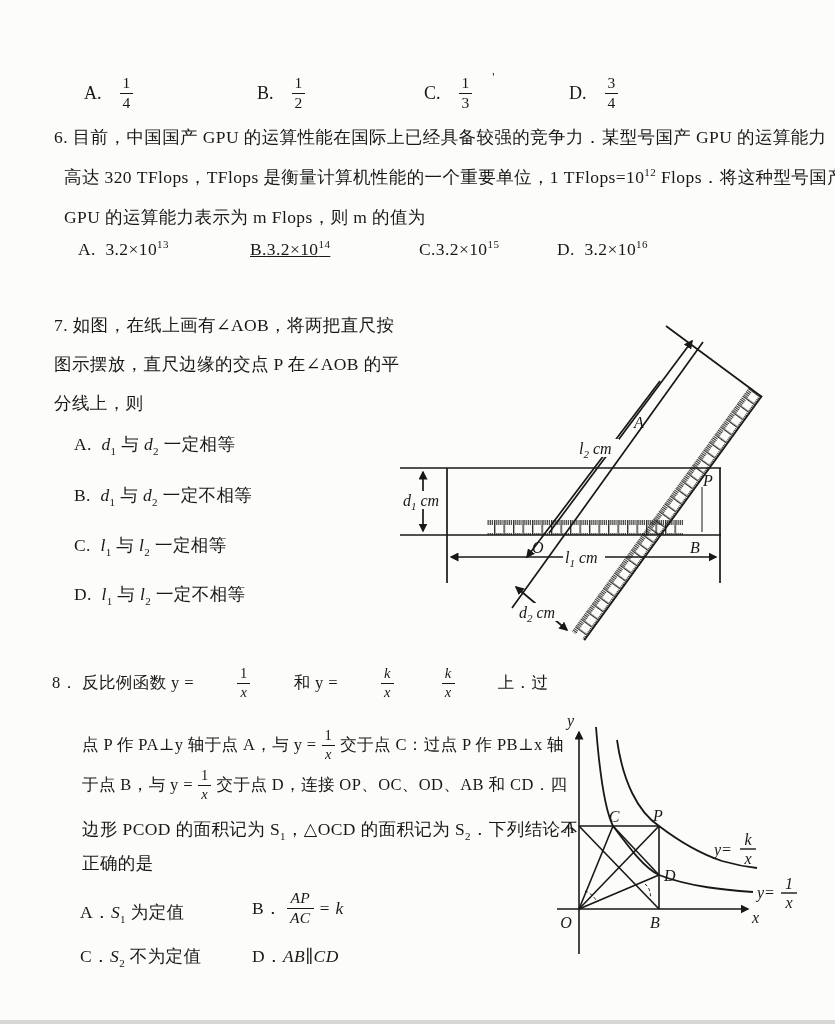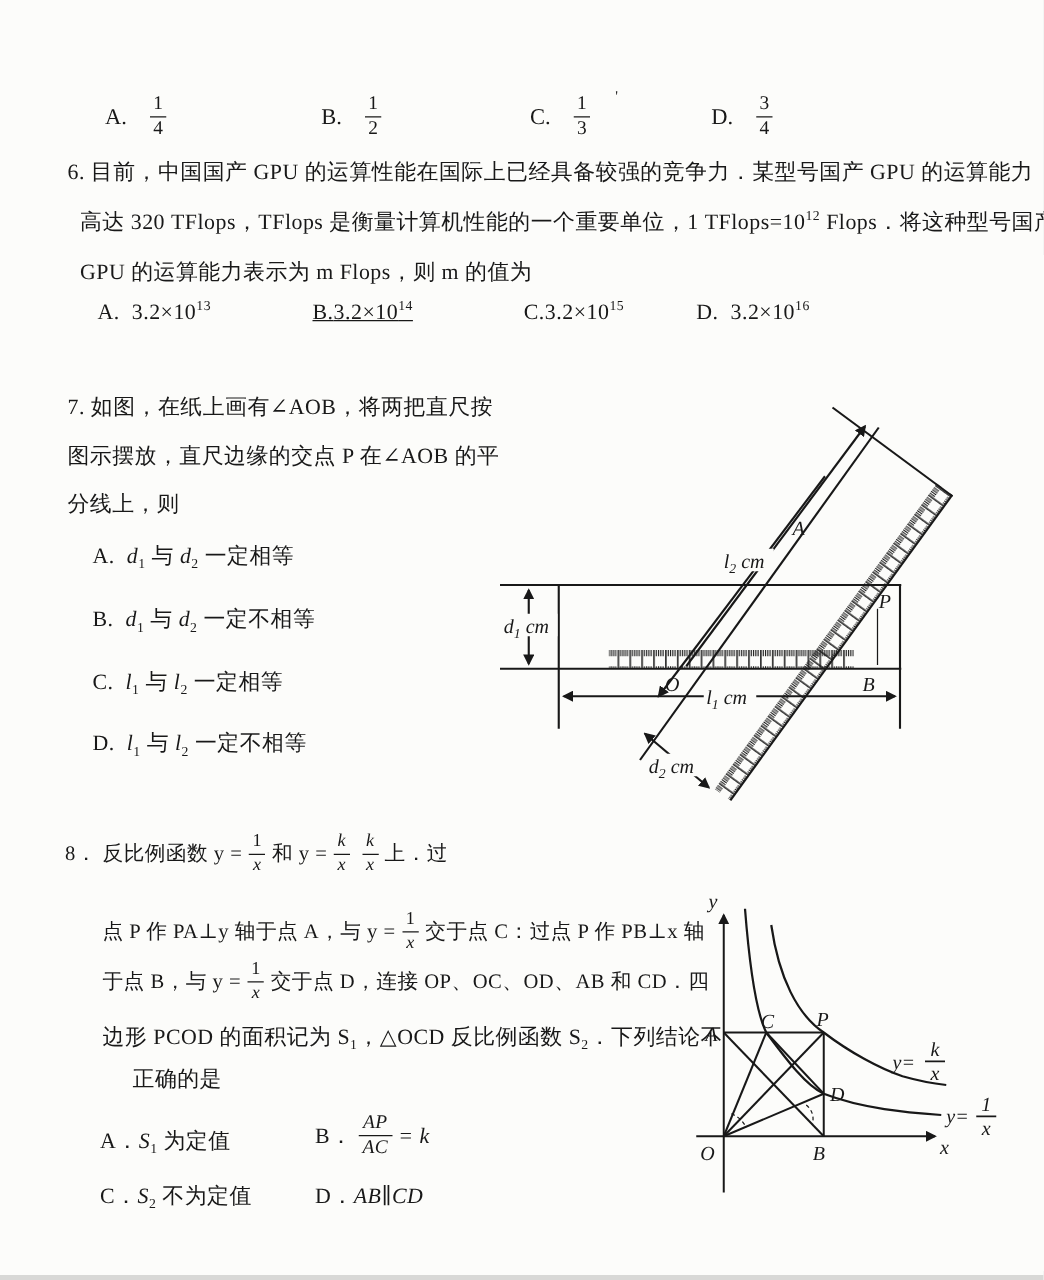--- a/index.html
+++ b/index.html
@@ -134,21 +134,21 @@
     <rect x="517" y="603" width="46" height="18" fill="#fcfcfa"></rect>
     <text x="519" y="618"><tspan>d</tspan><tspan dy="4" class="lbl-sub">2</tspan><tspan dy="-4"> cm</tspan></text>
 
     <text x="634" y="428">A</text>
     <text x="532" y="553">O</text>
     <text x="690" y="553">B</text>
     <text x="703" y="486">P</text>
   </svg>
 
   <div>
-    <div class="abs flexline q8line" style="left:52px;top:659px;height:48px;">
+    <div class="abs flexline q8line" style="left:52px;top:659px;height:48px;gap:38px;">
       <span>8． 反比例函数 y =</span>
       <span class="frac">
           <span class="num">1</span>
           <span class="den vr">x</span>
         </span>
       <span>和 y =</span>
       <span class="frac">
           <span class="num vr">k</span>
           <span class="den vr">x</span>
         </span>
@@ -167,22 +167,22 @@
       <span>交于点 C：过点 P 作 PB⊥x 轴</span>
     </div>
     <div class="abs flexline q8line" style="left:82px;top:761px;height:48px;">
       <span>于点 B，与 y =</span>
       <span class="frac">
           <span class="num">1</span>
           <span class="den vr">x</span>
         </span>
       <span>交于点 D，连接 OP、OC、OD、AB 和 CD．四</span>
     </div>
-    <div class="abs tline" style="left:82px;top:817px;"><span>边形 PCOD 的面积记为 S</span><sub>1</sub><span>，△OCD 反比例函数 S</span><sub>2</sub><span>．下列结论不</span></div>
-    <div class="abs tline" style="left:82px;top:851px;margin-left:24px;">正确的是</div>
+    <div class="abs tline" style="left:82px;top:817px;"><span>边形 PCOD 的面积记为 S</span><sub>1</sub><span>，△OCD 的面积记为 S</span><sub>2</sub><span>．下列结论不</span></div>
+    <div class="abs tline" style="left:82px;top:851px;">正确的是</div>
 
     <div class="abs tline" style="left:80px;top:900px;"><span>A．</span><span class="vr">S</span><sub>1</sub><span> 为定值</span></div>
     <div class="abs flexline" style="left:252px;top:884px;height:48px;">
       <span>B．</span>
       <span class="frac big vr">
           <span class="num">AP</span>
           <span class="den">AC</span>
         </span>
       <span class="vr">= k</span>
     </div>

